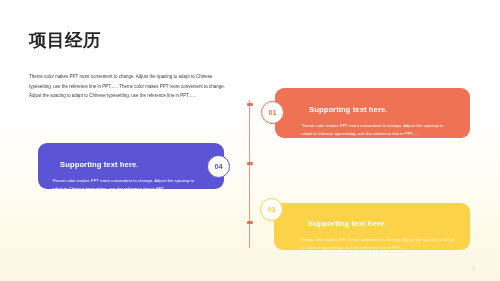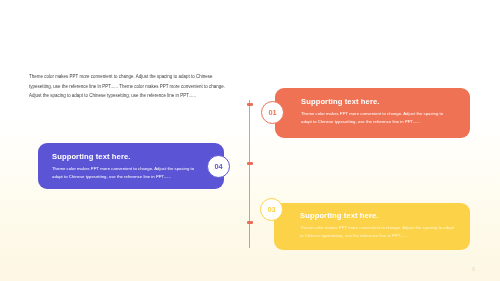--- a/index.html
+++ b/index.html
@@ -76,21 +76,21 @@
   .card {
     position: absolute;
     border-radius: 9px;
     box-sizing: border-box;
   }
   .card-title {
     font-size: 7.6px;
     font-weight: bold;
     color: #ffffff;
     letter-spacing: 0.1px;
-    margin: 0;
+    margin: 8px;
   }
   .card-body {
     font-size: 4.25px;
     line-height: 1.95;
     color: #ffffff;
     margin: 0;
     letter-spacing: 0.02px;
   }
 
   
@@ -167,20 +167,21 @@
     bottom: 9px;
     font-size: 5px;
     color: #e5d9b8;
   }
 </style>
 </head>
 <body>
 
 <div id="slide">
 
+  <h1 id="page-title">项目经历</h1>
 
   <p id="intro-paragraph">Theme color makes PPT more convenient to change. Adjust the spacing to adapt to Chinese typesetting, use the reference line in PPT......   Theme color makes PPT more convenient to change. Adjust the spacing to adapt to Chinese typesetting, use the reference line in PPT......</p>
 
   <div id="timeline-line"></div>
   <div id="timeline-dot-1" class="timeline-dot"></div>
   <div id="timeline-dot-2" class="timeline-dot"></div>
   <div id="timeline-dot-3" class="timeline-dot"></div>
 
   <div id="card-01" class="card">
     <p class="card-title">Supporting text here.</p>

